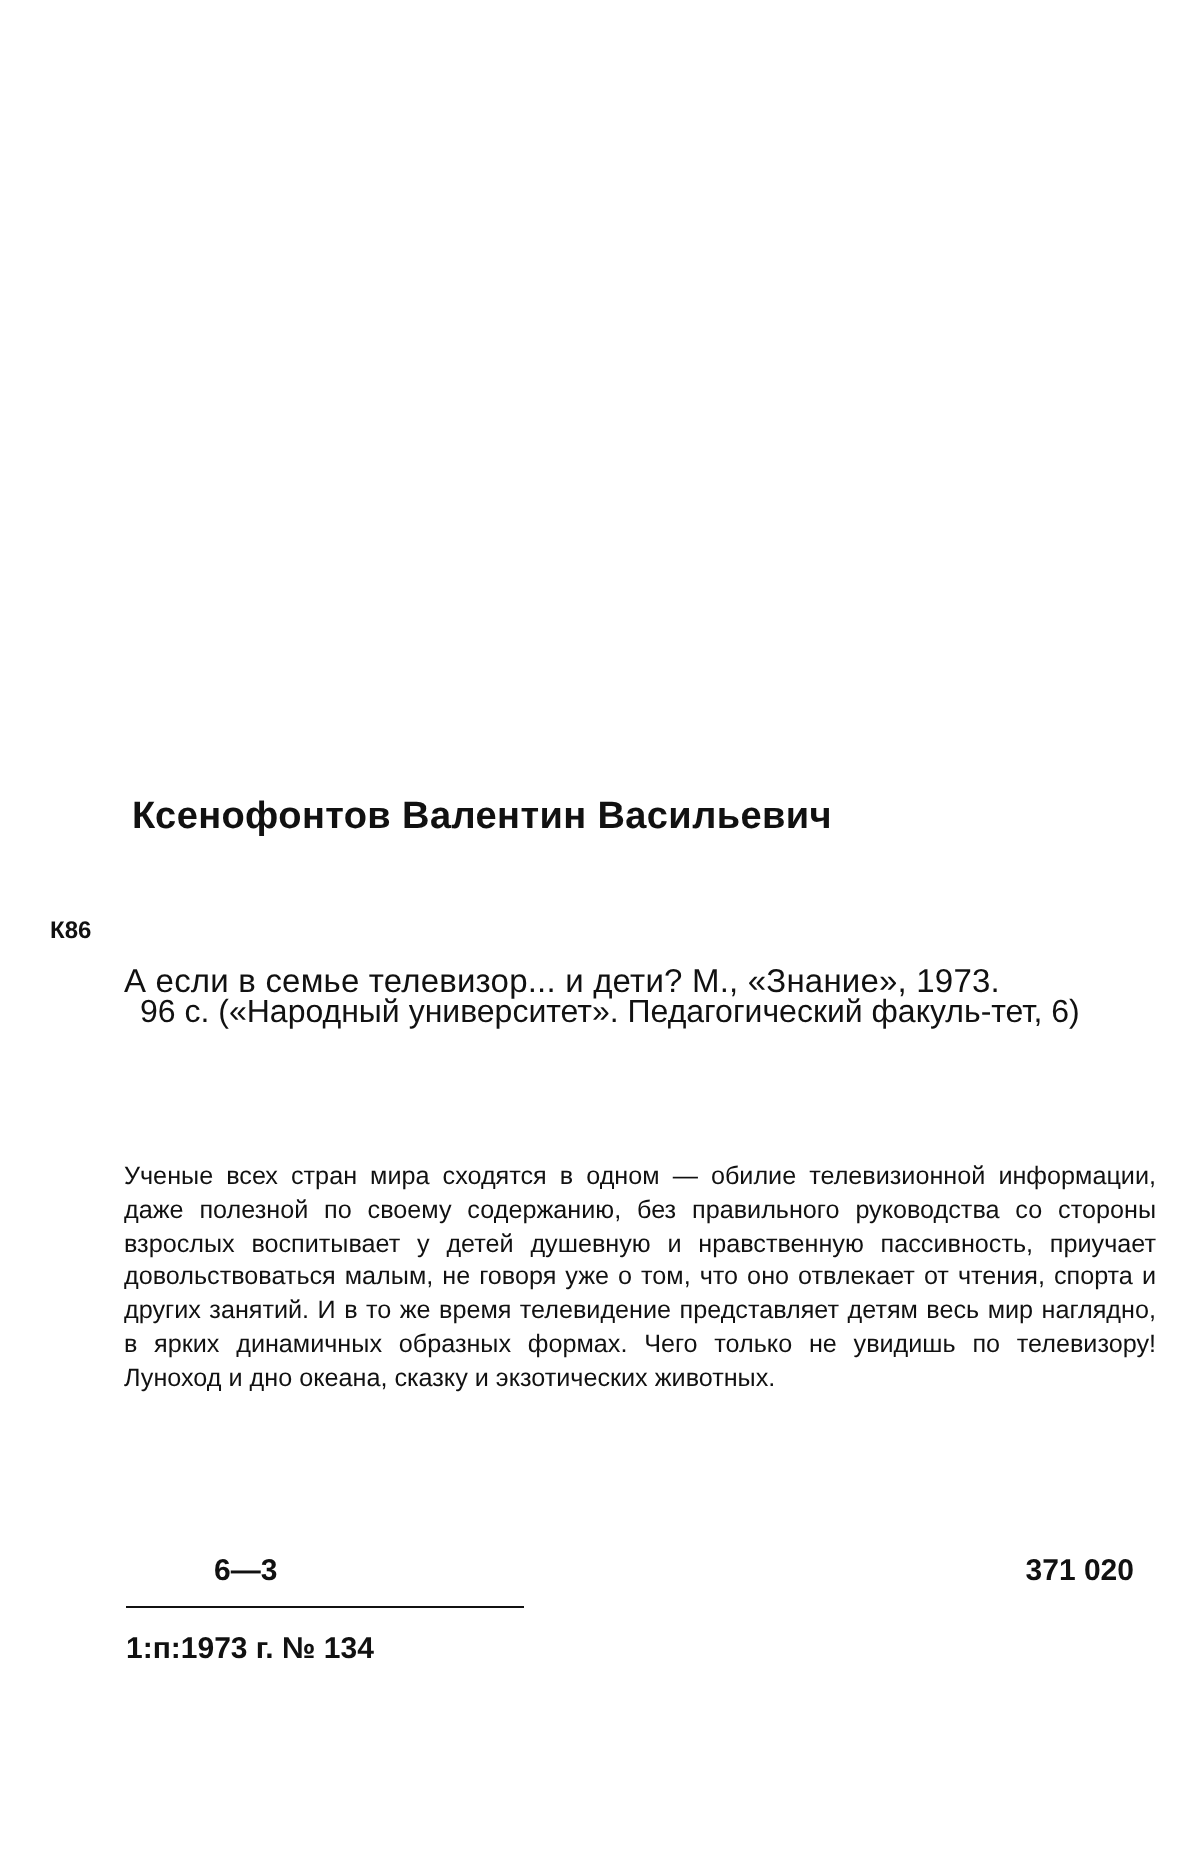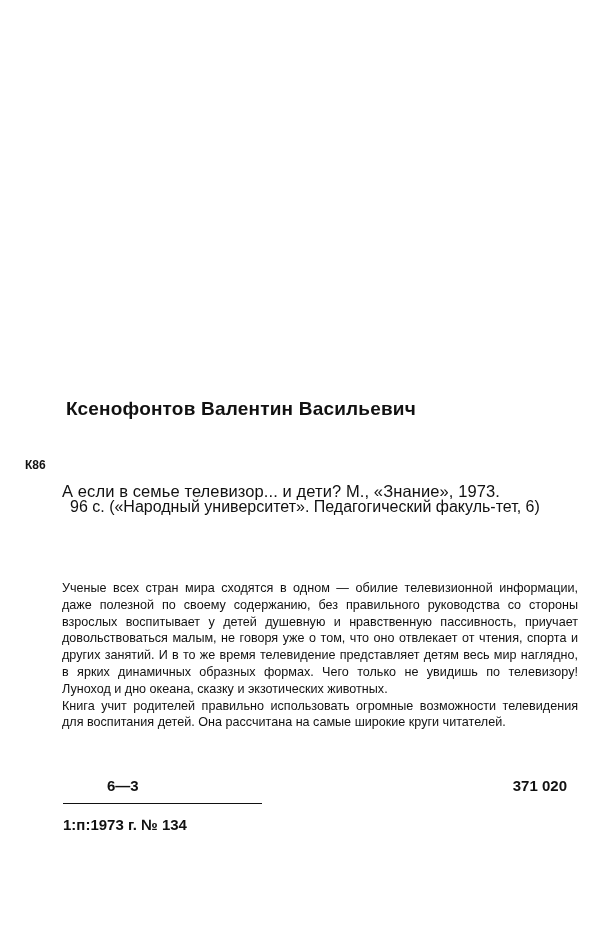--- a/index.html
+++ b/index.html
@@ -21,19 +21,18 @@
 <body>
 
 <div class="abs author">Ксенофонтов Валентин Васильевич</div>
 
 <div class="abs cat-code">К86</div>
 <div class="abs title-line">А если в семье телевизор... и дети? М., «Знание», 1973.</div>
 <div class="abs desc">96 с. («Народный университет». Педагогический факуль-тет, 6)</div>
 
 <div class="abs abstract">
   <p>Ученые всех стран мира сходятся в одном — обилие телевизионной информации, даже полезной по своему содержанию, без правильного руководства со стороны взрослых воспитывает у детей душевную и нравственную пассивность, приучает довольствоваться малым, не говоря уже о том, что оно отвлекает от чтения, спорта и других занятий. И в то же время телевидение представляет детям весь мир наглядно, в ярких динамичных образных формах. Чего только не увидишь по телевизору! Луноход и дно океана, сказку и экзотических животных.</p>
-  <p class="last">Книга учит родителей правильно использовать огромные возможности телевидения для воспитания детей. Она рассчитана на самые широкие круги читателей.</p>
 </div>
 
 <div class="abs code-left">6—3</div>
 <div class="abs code-right">371 020</div>
 <div class="abs rule"></div>
 <div class="abs print-info">1:п:1973 г. № 134</div>
 
 </body></html>

